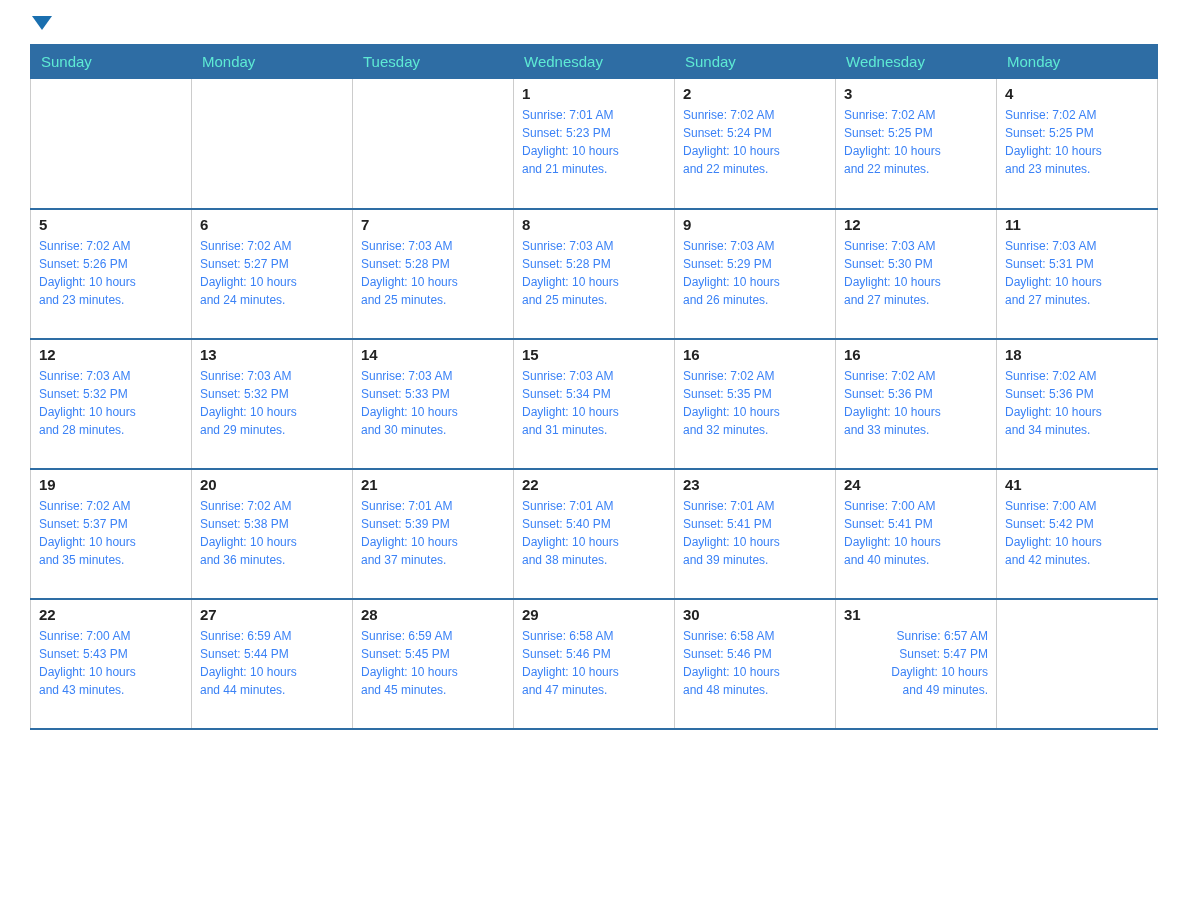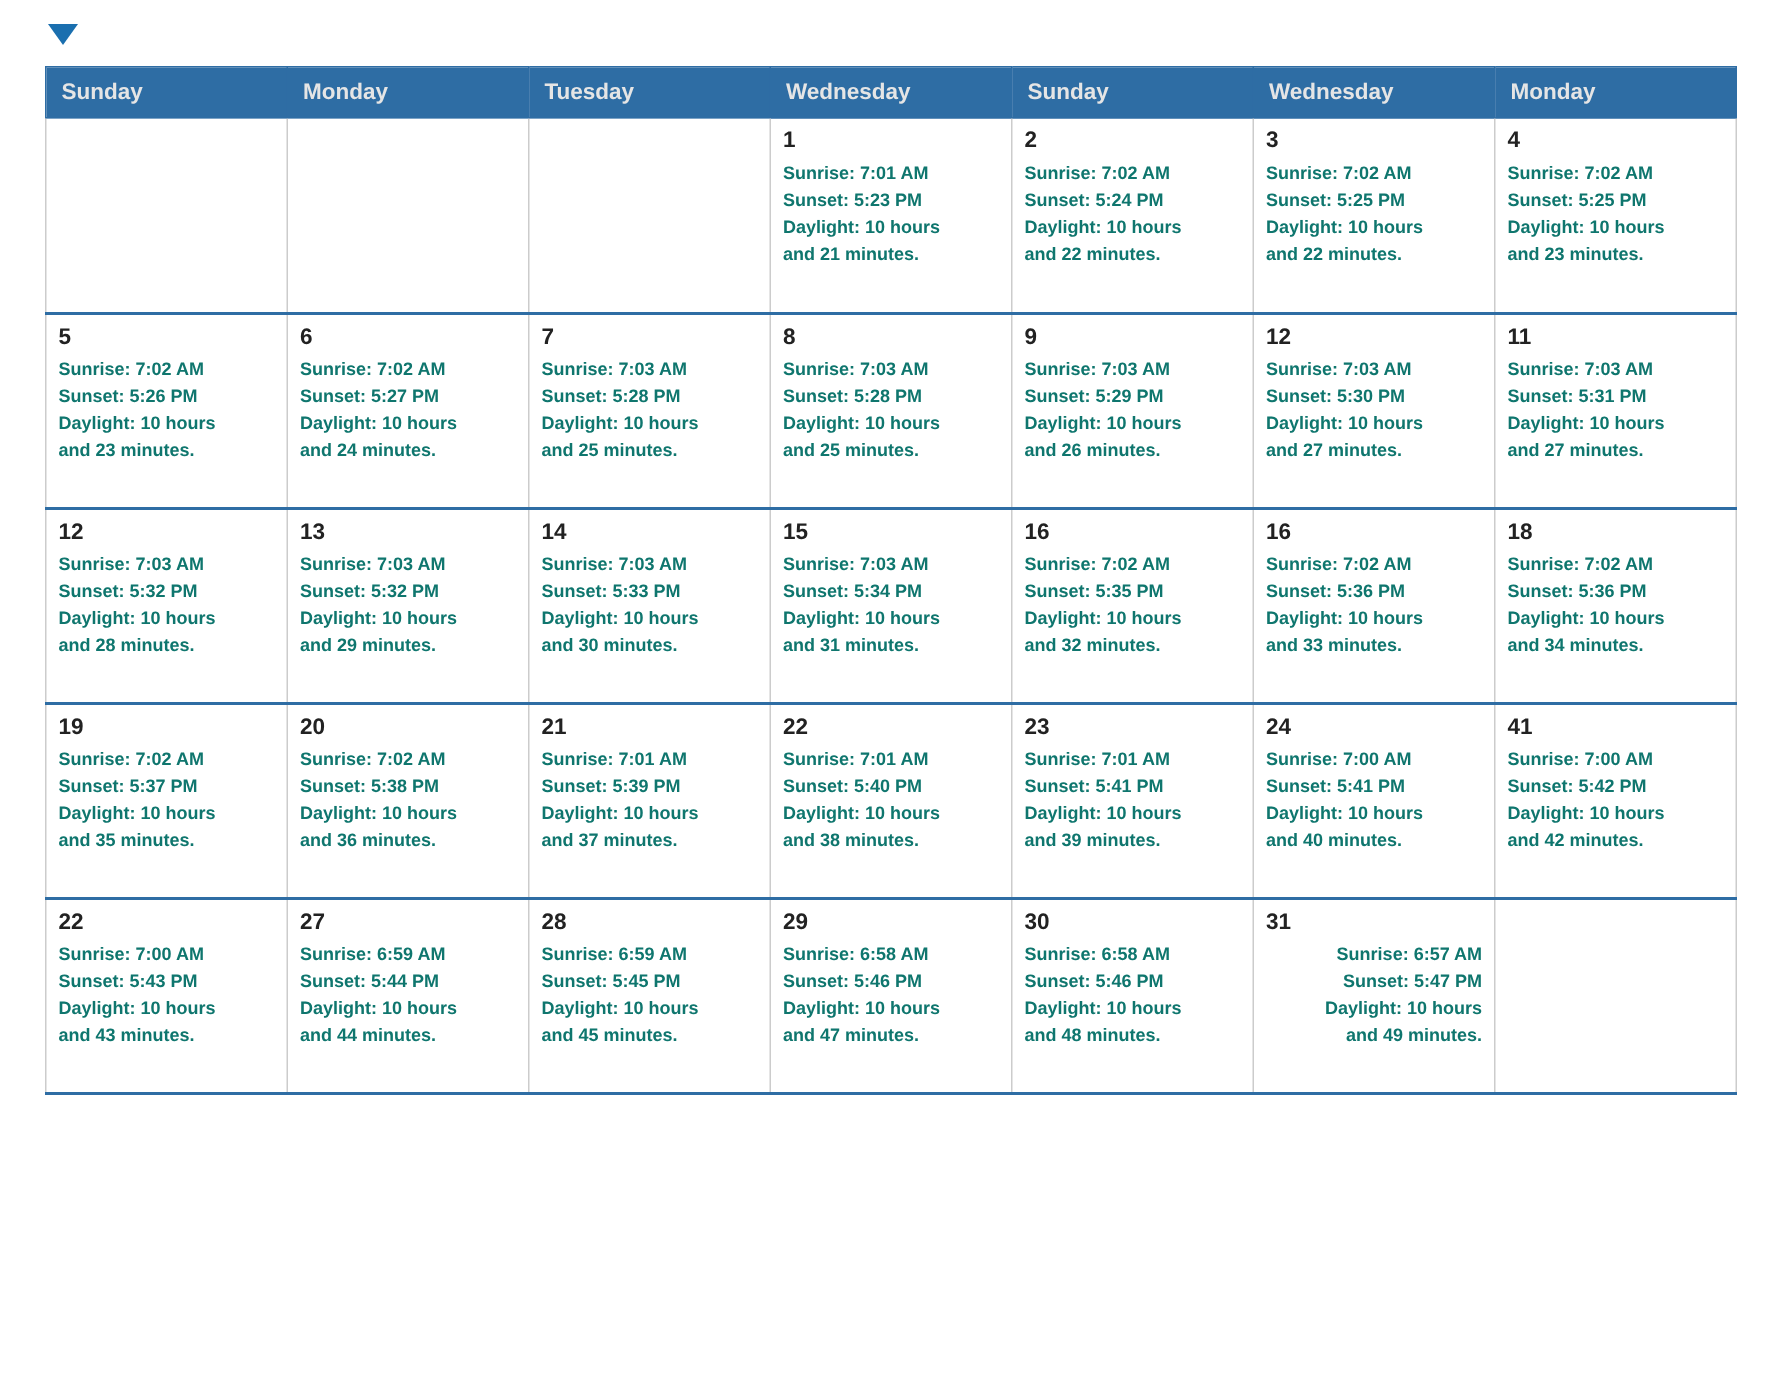--- a/index.html
+++ b/index.html
@@ -52,23 +52,23 @@
       font-size: 20px;
       color: #444;
     }
     .calendar {
       width: 100%;
       border-collapse: collapse;
       margin-top: 10px;
     }
     .calendar thead tr th {
       background-color: #2e6da4;
-      color: #e5e5e5;
+      color: #5eead4;
       font-size: 15px;
-      font-weight: bold;
+      font-weight: normal;
       padding: 8px 10px;
       text-align: left;
       border: 1px solid #2e6da4;
     }
     .calendar tbody tr td {
       vertical-align: top;
       border: 1px solid #ccc;
       padding: 6px 8px;
       font-size: 12.5px;
       color: #333;
@@ -81,23 +81,22 @@
     }
     .day-number {
       font-size: 15px;
       font-weight: bold;
       color: #222;
       display: block;
       margin-bottom: 4px;
     }
     .day-info {
       font-size: 12px;
-      color: #0f766e;
+      color: #3b82f6;
       line-height: 1.5;
-      font-weight: bold;
     }
     .empty-cell {
       background: #fff;
     }
   </style>
 </head>
 <body>
 
 <div class="header">
   <div class="logo">

